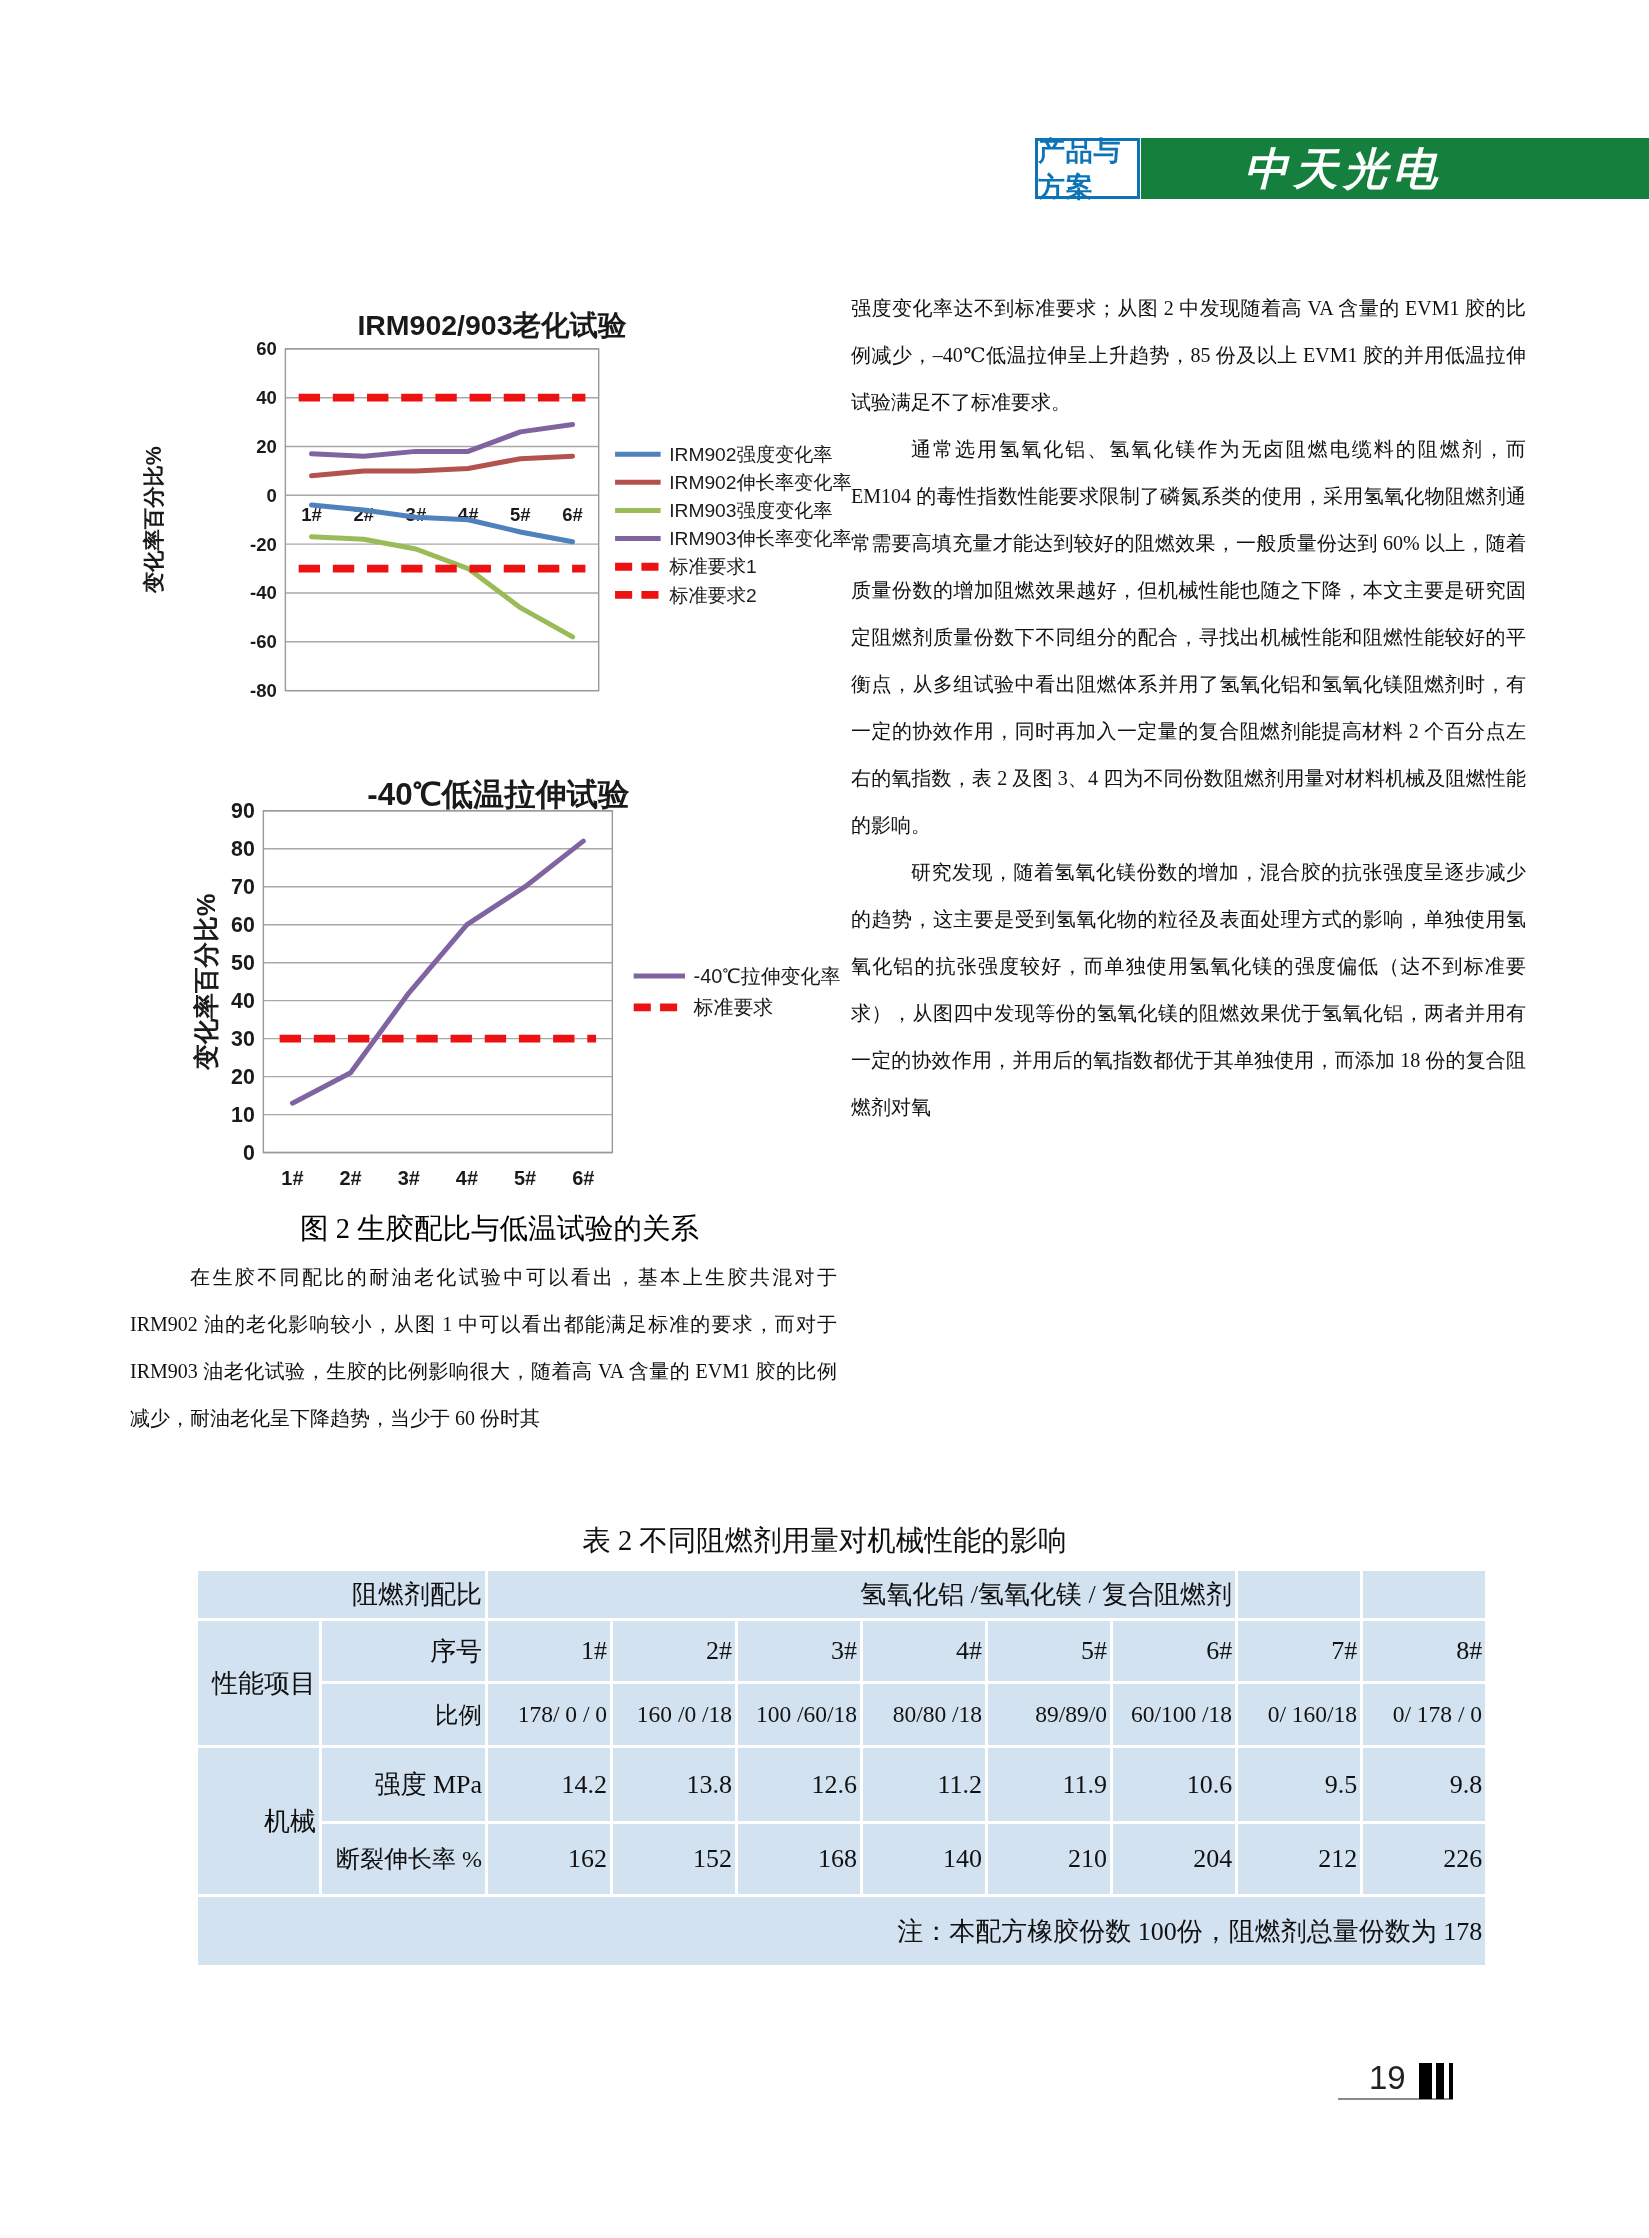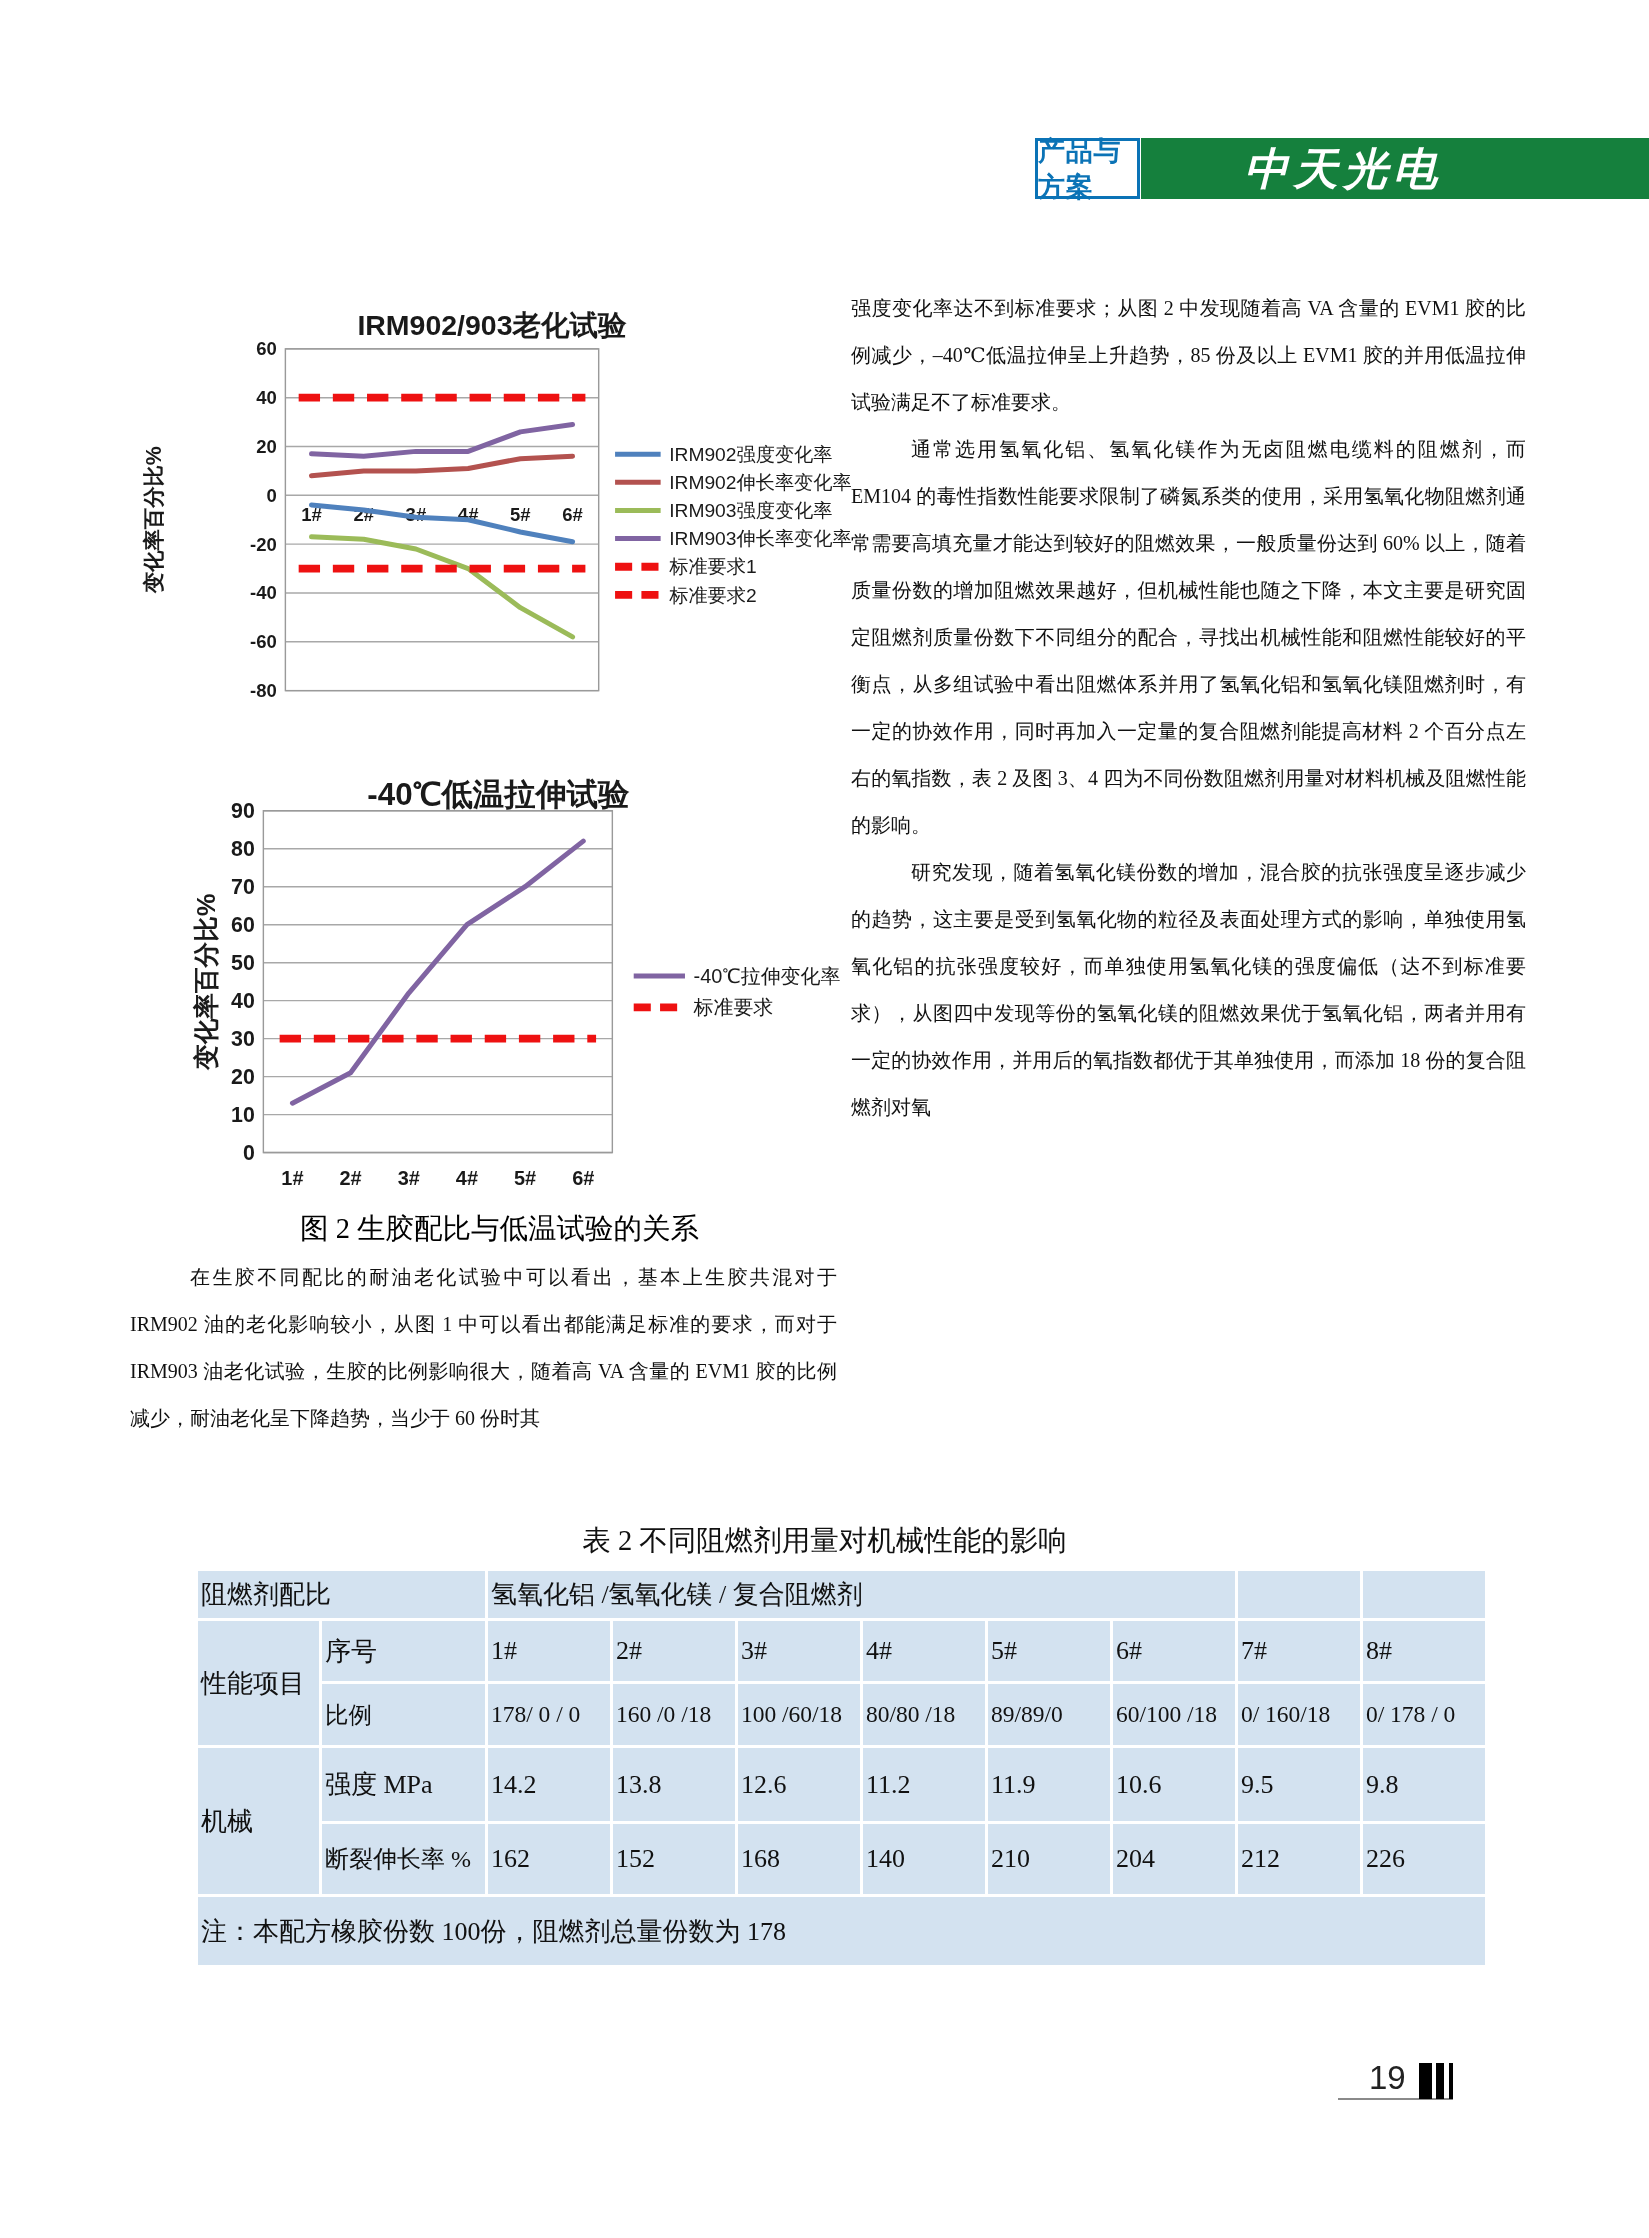--- a/index.html
+++ b/index.html
@@ -24,21 +24,21 @@
   
   .para{font-size:20px;line-height:47px;text-align:justify;word-break:break-word;}
   .indent{text-indent:60px;}
   #leftpara{position:absolute;left:130px;top:1254px;width:707px;}
   #rightcol{position:absolute;left:851px;top:285px;width:675px;}
   .h22{font-weight:bold;font-size:31px;line-height:50px;margin:2.9px 0 4.3px 0;text-align:justify;}
   
   #tbl-title{position:absolute;left:0;top:1522px;width:1649px;text-align:center;font-size:28.5px;}
   table.t2{position:absolute;left:195px;top:1568px;border-collapse:separate;border-spacing:3.6px;
            table-layout:fixed;width:1258px;background:#fff;}
-  table.t2 td{background:#d3e2f0;text-align:left;vertical-align:middle;font-size:26px;padding:0 2.9px;overflow:hidden;}
+  table.t2 td{background:#d3e2f0;text-align:right;vertical-align:middle;font-size:26px;padding:0 2.9px;overflow:hidden;}
   td.lab{text-align:left;padding-left:11.4px;font-size:27px;}
   td.rot{font-size:27px;}
   tr.r1 td{height:47px;}
   tr.r2 td{height:60px;}
   tr.r3 td{height:61px;font-size:23.5px;}
   tr.r4 td{height:73px;}
   tr.r5 td{height:70px;}
   tr.r5 td.lab2{font-size:24px;}
   td.notecell{height:68px;font-size:26px;}
   td.rowlab{font-size:27px;}

